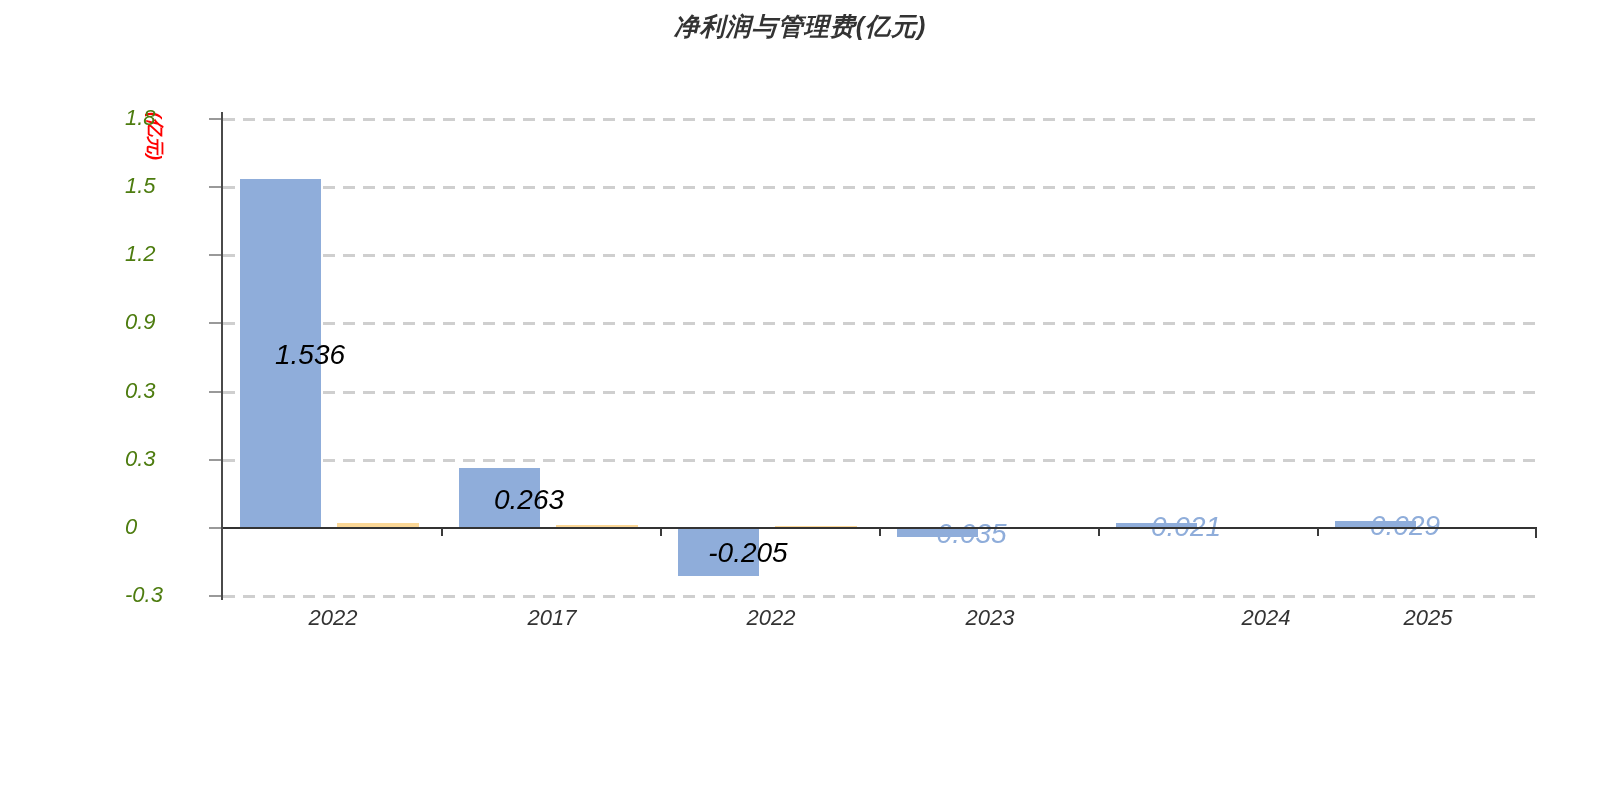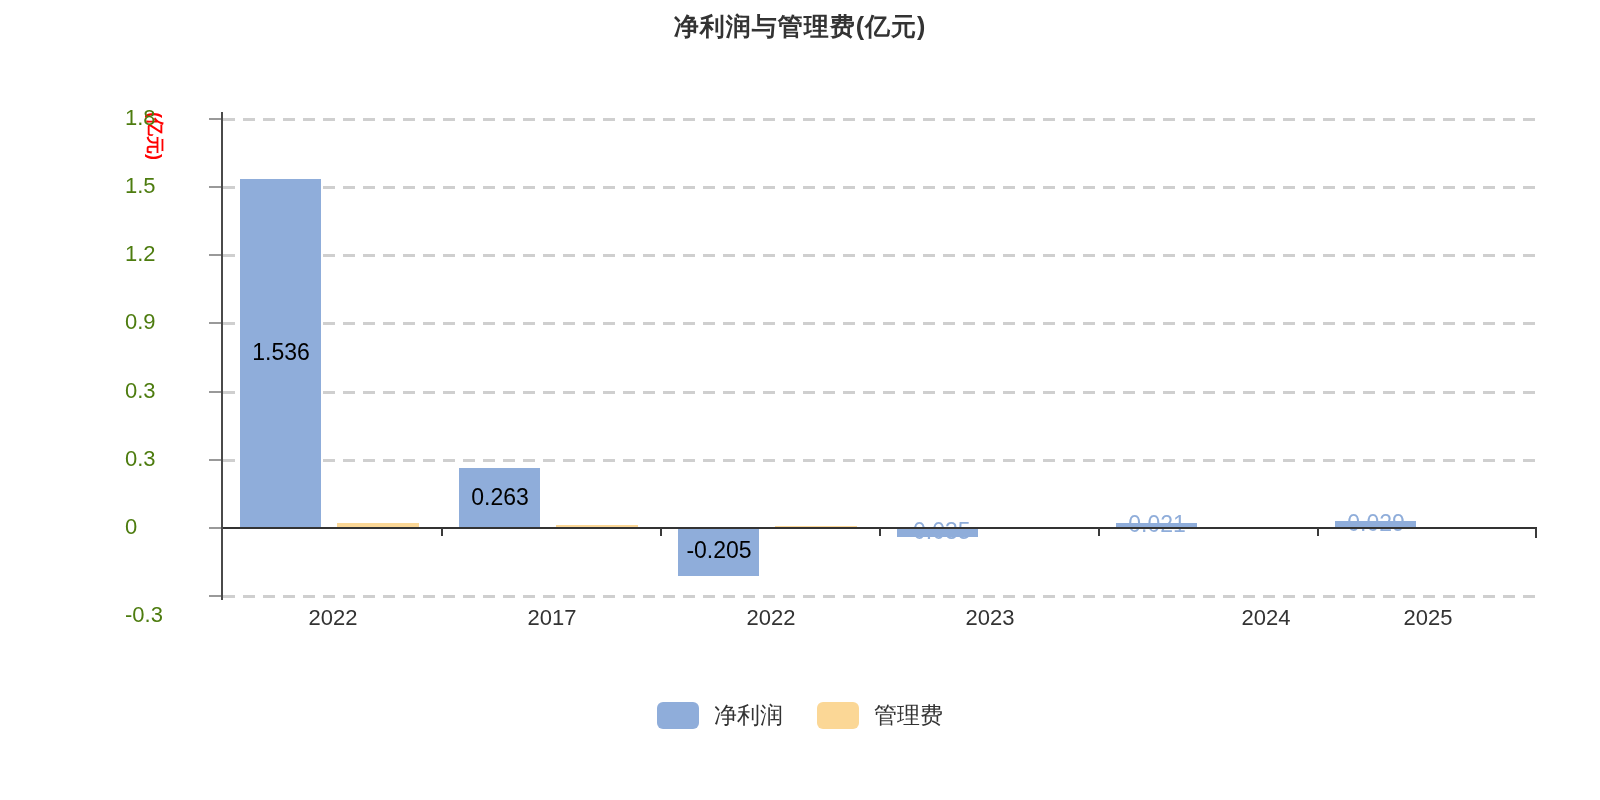--- a/index.html
+++ b/index.html
@@ -1,37 +1,38 @@
 <!DOCTYPE html>
 <html><head>
 <meta charset="utf-8">
 <style>
   html,body{margin:0;padding:0;background:#fff;}
   #chart-container{
     position:relative;width:1600px;height:800px;background:#ffffff;overflow:hidden;
     font-family:"Liberation Sans","DejaVu Sans",sans-serif;
+    font-style:italic;
   }
   #chart-title{
     position:absolute;top:10px;left:0;width:100%;text-align:center;
     font-size:25px;font-weight:bold;color:#333;letter-spacing:1px;
   }
   #y-axis-name{
     position:absolute;left:155px;top:136px;transform:translate(-50%,-50%) rotate(90deg);
     white-space:nowrap;font-size:18px;font-weight:bold;
   }
   .gridline{position:absolute;height:3px;
     background:repeating-linear-gradient(90deg,#cfcfcf 0 12px,transparent 12px 20px);}
   .y-axis-line{position:absolute;width:2px;background:#4a4a4a;}
   .zero-line{position:absolute;height:2px;background:#333;}
   .y-tick-stub{position:absolute;width:13px;height:2px;background:#999;}
   .x-tick{position:absolute;width:2px;background:#3a3a3a;}
   .y-tick-label{position:absolute;width:80px;text-align:left;font-size:22px;color:#4d7c0f;}
   .x-tick-label{position:absolute;transform:translateX(-50%);font-size:22px;color:#333;}
   .bar{position:absolute;}
-  .bar-label{position:absolute;transform:translateX(-50%);font-size:23px;white-space:nowrap;}
+  .bar-label{position:absolute;transform:translateX(-50%);font-size:28px;white-space:nowrap;margin-left:29px;}
   #legend{
     position:absolute;top:700px;left:0;width:100%;
     display:flex;justify-content:center;align-items:center;gap:34px;
   }
   .legend-item{display:flex;align-items:center;gap:15px;cursor:pointer;}
   .swatch{width:42px;height:27px;border-radius:6px;display:inline-block;}
   .legend-label{font-size:23px;color:#333;}
   #footer-note{
     position:absolute;top:760px;left:0;width:100%;text-align:center;
     font-size:18px;font-weight:bold;
@@ -60,21 +61,21 @@
       <div class="gridline" style="position: absolute; left: 223px; top: 390.571px; width: 1314px; z-index: 1;"></div>
       <div class="y-tick-stub" style="left: 209px; top: 390.571px; z-index: 1;"></div>
       <div class="y-tick-label" style="left: 125px; top: 377.571px; z-index: 1;">0.3</div>
       <div class="gridline" style="position: absolute; left: 223px; top: 458.714px; width: 1314px; z-index: 1;"></div>
       <div class="y-tick-stub" style="left: 209px; top: 458.714px; z-index: 1;"></div>
       <div class="y-tick-label" style="left: 125px; top: 445.714px; z-index: 1;">0.3</div>
       <div class="y-tick-stub" style="left: 209px; top: 526.857px; z-index: 1;"></div>
       <div class="y-tick-label" style="left: 125px; top: 513.857px; z-index: 1;">0</div>
       <div class="gridline" style="position: absolute; left: 223px; top: 595px; width: 1314px; z-index: 1;"></div>
       <div class="y-tick-stub" style="left: 209px; top: 595px; z-index: 1;"></div>
-      <div class="y-tick-label" style="left: 125px; top: 582px; z-index: 1; margin-top: 20px;">-0.3</div>
+      <div class="y-tick-label" style="left: 125px; top: 582px; z-index: 1;">-0.3</div>
       <div class="y-axis-line" style="left: 221px; top: 112px; height: 488px; z-index: 2;"></div>
       <div class="zero-line" style="left: 223px; top: 526.857px; width: 1314px; z-index: 4;"></div>
       <div class="x-tick" style="left: 441px; top: 527.857px; height: 8px; z-index: 4;"></div>
       <div class="x-tick" style="left: 660px; top: 527.857px; height: 8px; z-index: 4;"></div>
       <div class="x-tick" style="left: 879px; top: 527.857px; height: 8px; z-index: 4;"></div>
       <div class="x-tick" style="left: 1098px; top: 527.857px; height: 8px; z-index: 4;"></div>
       <div class="x-tick" style="left: 1317px; top: 527.857px; height: 8px; z-index: 4;"></div>
       <div class="x-tick" style="left: 1535px; top: 527.857px; height: 10px; z-index: 4;"></div>
       <div class="bar" style="position: absolute; left: 240px; top: 178.857px; width: 81px; height: 349px; background: rgb(143, 173, 218); z-index: 3;"></div>
       <div class="bar-label" style="left: 281px; top: 339px; color: rgb(0, 0, 0); z-index: 5;">1.536</div>
@@ -95,24 +96,14 @@
       <div class="bar" style="position: absolute; left: 1116px; top: 522.857px; width: 81px; height: 5px; background: rgb(143, 173, 218); z-index: 3;"></div>
       <div class="bar-label" style="left: 1157px; top: 511px; color: rgb(143, 173, 218); z-index: 2;">0.021</div>
       <div class="bar" style="position: absolute; left: 1213px; top: 526.857px; width: 82px; height: 1px; background: rgb(251, 215, 150); z-index: 3;"></div>
       <div class="x-tick-label" style="left: 1266px; top: 605px; z-index: 1;">2024</div>
       <div class="bar" style="position: absolute; left: 1335px; top: 520.857px; width: 81px; height: 7px; background: rgb(143, 173, 218); z-index: 3;"></div>
       <div class="bar-label" style="left: 1376px; top: 510px; color: rgb(143, 173, 218); z-index: 2;">0.029</div>
       <div class="bar" style="position: absolute; left: 1432px; top: 526.857px; width: 82px; height: 1px; background: rgb(251, 215, 150); z-index: 3;"></div>
       <div class="x-tick-label" style="left: 1428px; top: 605px; z-index: 1;">2025</div>
     </div>
 
-  <div id="legend">
-    <div class="legend-item">
-      <span class="swatch" style="background: rgb(143, 173, 218);"></span>
-      <span class="legend-label">净利润</span>
-    </div>
-    <div class="legend-item">
-      <span class="swatch" style="background: rgb(251, 215, 150);"></span>
-      <span class="legend-label">管理费</span>
-    </div>
-  </div>
 
 </div>
 
 </body></html>

